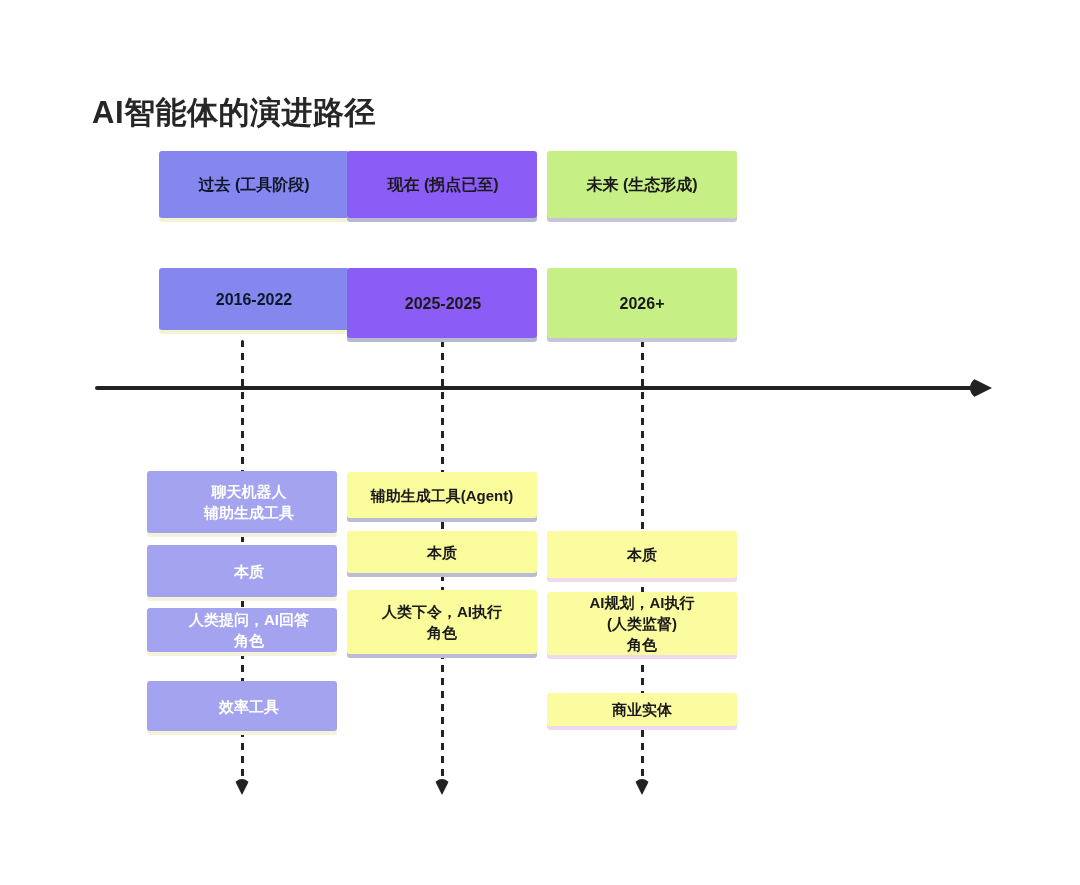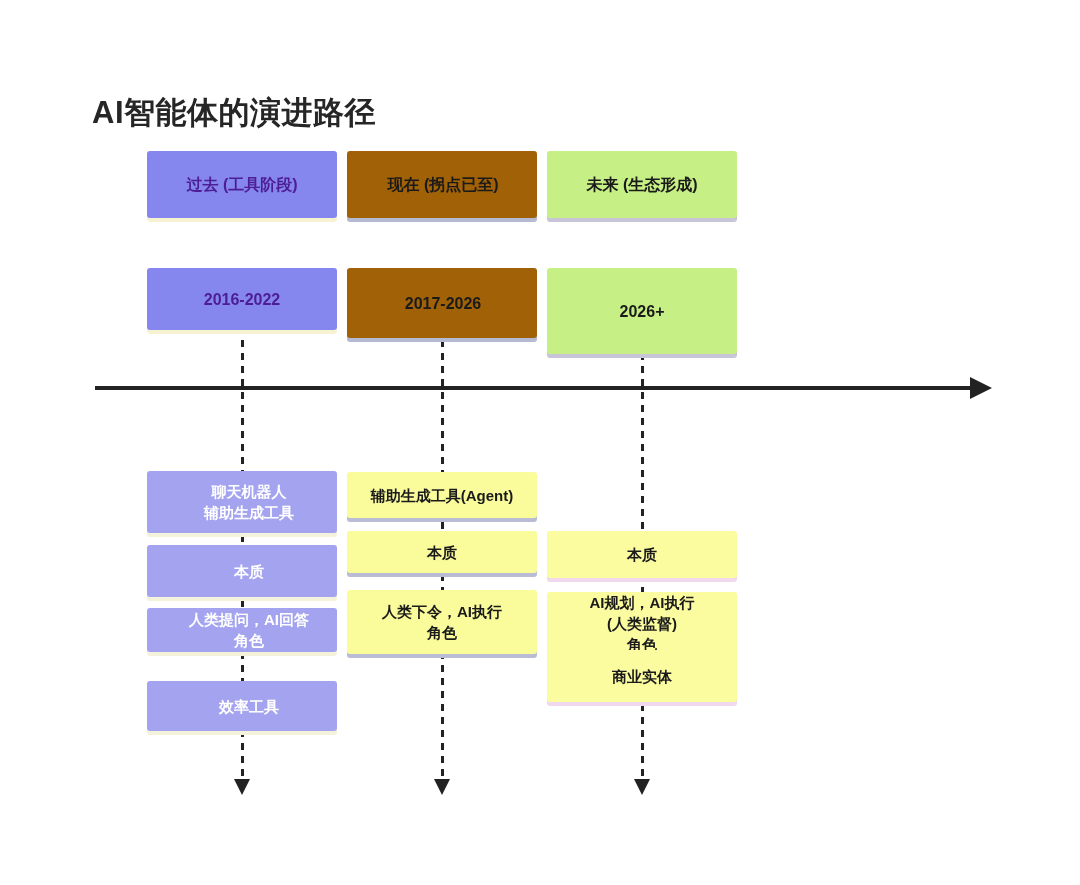--- a/index.html
+++ b/index.html
@@ -1,15 +1,15 @@
 <!DOCTYPE html>
 <html><head>
 <meta charset="utf-8">
 <style>
-  * { margin:0; padding:0; box-sizing:border-box; }
+  * { margin:0; padding:0; box-sizing:border-box;border-radius:30px; }
   html,body { background:#ffffff; }
   body { font-family:"Liberation Sans","DejaVu Sans",sans-serif; }
   #canvas {
     position:relative; width:1080px; height:885px; background:#ffffff;
     overflow:hidden; margin:0 auto;
   }
   .page-title {
     position:absolute; left:92px; top:92px;
     font-size:31px; font-weight:700; color:#262626; letter-spacing:0.5px;
   }
@@ -21,24 +21,24 @@
   .box {
     position:absolute; left:0; width:190px; z-index:2;
     display:flex; flex-direction:column; justify-content:center; align-items:center;
     text-align:center; border-radius:3px; font-weight:700;
     line-height:21px; padding:2px 6px;
   }
   .stage, .period { font-size:16px; }
   .item { font-size:15px; }
 
   
-  .col-past .stage, .col-past .period { background:#8687ee; color:#4c1d95; box-shadow:0 4px 0 #f6f2d2; }
+  .col-past .stage, .col-past .period { background:#8687ee; color:#0f172a; box-shadow:0 4px 0 #f6f2d2;margin-left:12px; }
   .col-past .item { background:#a3a3ef; color:#ffffff; box-shadow:0 4px 0 #f5f2dc;padding-left:20px; }
 
-  .col-present .stage, .col-present .period { background:#a16207; color:#1a1a1a; box-shadow:0 4px 0 #b6b9d2;padding-left:8px; }
+  .col-present .stage, .col-present .period { background:#8b5cf6; color:#1a1a1a; box-shadow:0 4px 0 #b6b9d2;padding-left:8px; }
   .col-present .item { background:#fafc9b; color:#1a1a1a; box-shadow:0 4px 0 #b9bcd4; }
 
   .col-future .stage, .col-future .period { background:#c6ef85; color:#1a1a1a; box-shadow:0 4px 0 #c9c5d8; }
   .col-future .item { background:#fbfb9f; color:#1a1a1a; box-shadow:0 4px 0 #f0d9ee; }
 
   
   .dash-line {
     position:absolute; left:94px; top:340px; width:2.5px; height:438px; z-index:1;
     background:repeating-linear-gradient(to bottom, #222 0px, #222 7px, transparent 7px, transparent 13px);
   }
@@ -97,21 +97,21 @@
   </div>
 
   <div class="col col-present">
     <div class="dash-line"></div>
     <div class="down-arrowhead"></div>
 
     <div class="box stage" style="top:151px;height:67px">
       <span>现在 (拐点已至)</span>
     </div>
     <div class="box period" style="top:268px;height:70px">
-      <span>2017-2026</span>
+      <span>2025-2025</span>
     </div>
 
     <div class="box item" style="top:472px;height:46px">
       <span>辅助生成工具(Agent)</span>
     </div>
     <div class="box item" style="top:531px;height:42px">
       <span>本质</span>
     </div>
     <div class="box item" style="top:590px;height:64px">
       <span>人类下令，AI执行</span>
@@ -119,30 +119,30 @@
     </div>
   </div>
 
   <div class="col col-future">
     <div class="dash-line"></div>
     <div class="down-arrowhead"></div>
 
     <div class="box stage" style="top:151px;height:67px">
       <span>未来 (生态形成)</span>
     </div>
-    <div class="box period" style="top:268px;height:86px">
+    <div class="box period" style="top:268px;height:70px">
       <span>2026+</span>
     </div>
 
     <div class="box item" style="top:531px;height:47px">
       <span>本质</span>
     </div>
     <div class="box item" style="top:592px;height:63px">
       <span>AI规划，AI执行</span>
       <span>(人类监督)</span>
       <span>角色</span>
     </div>
-    <div class="box item" style="top:650px;height:52px">
+    <div class="box item" style="top:693px;height:33px">
       <span>商业实体</span>
     </div>
   </div>
 
 </div>
 
 </body></html>

